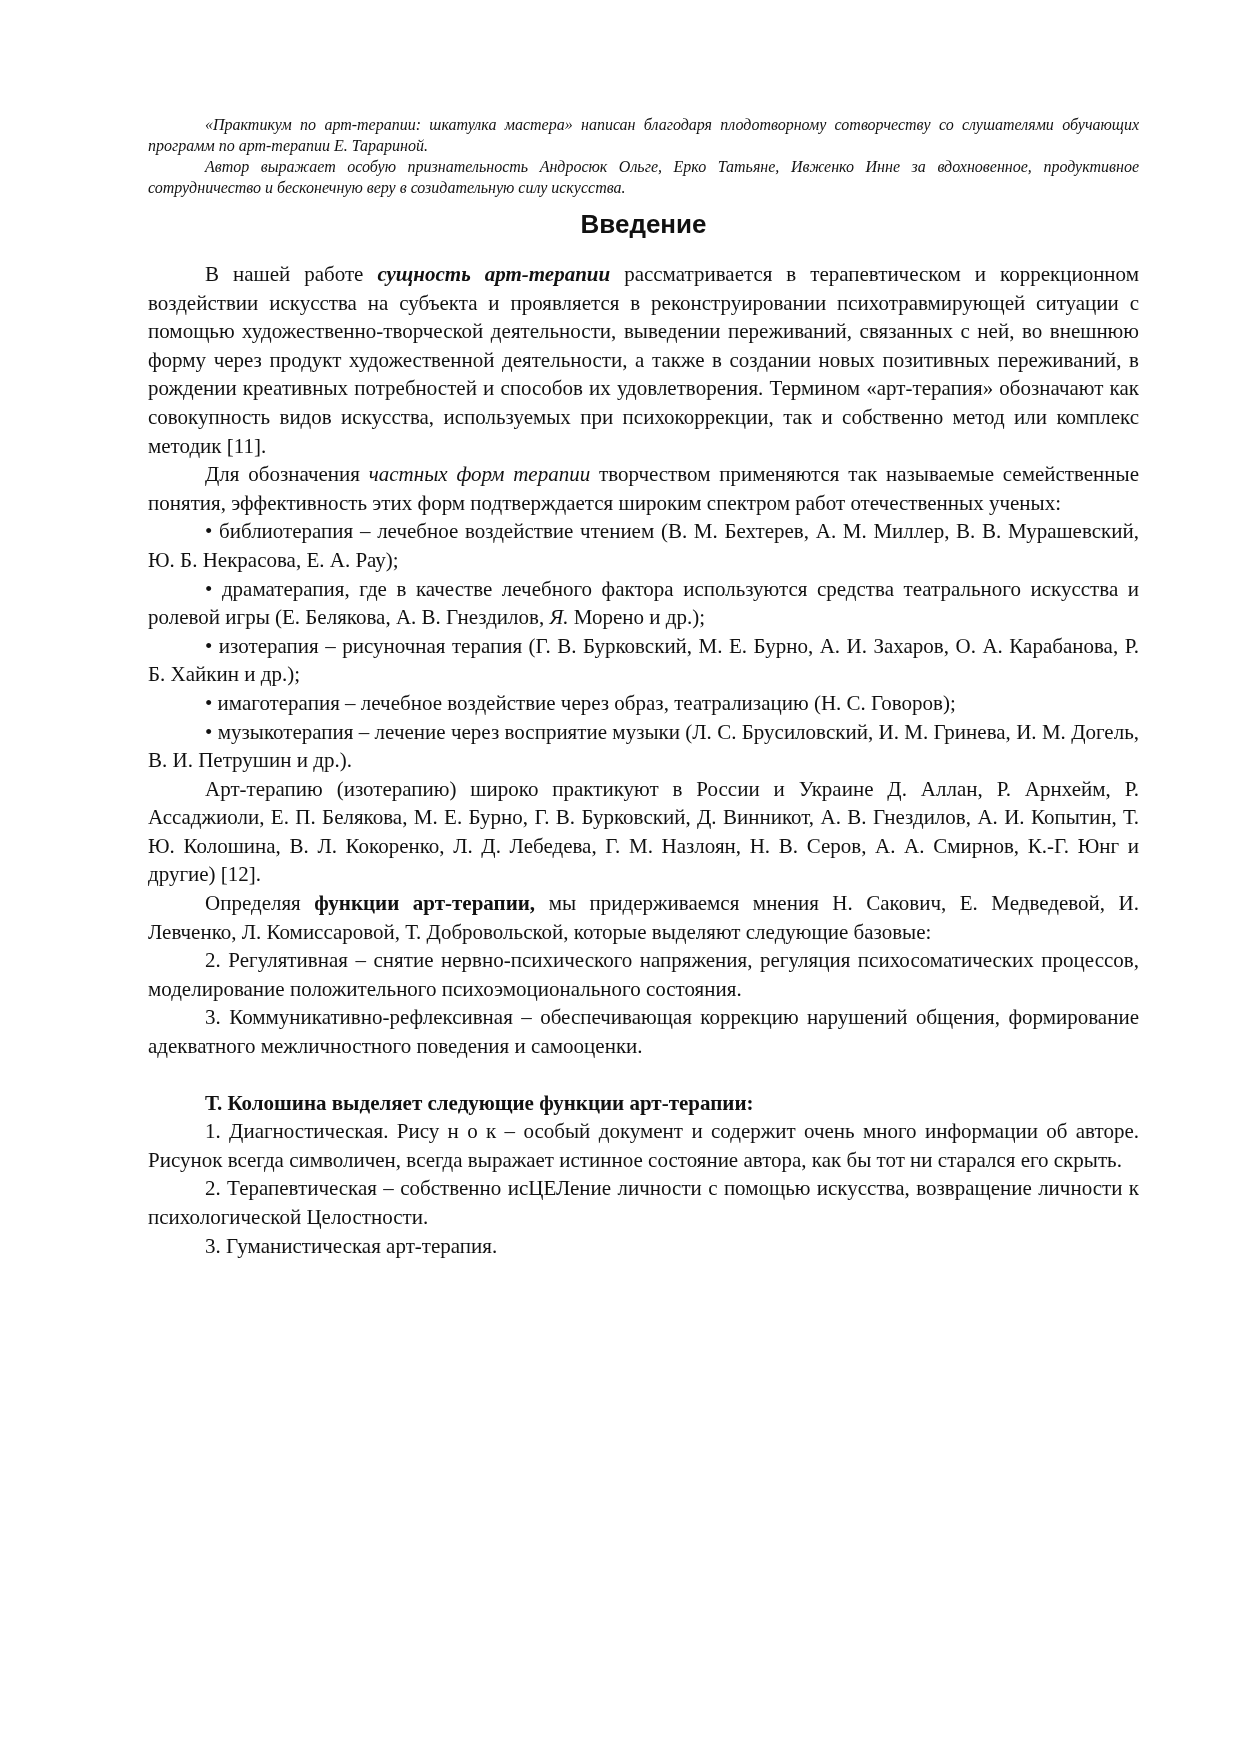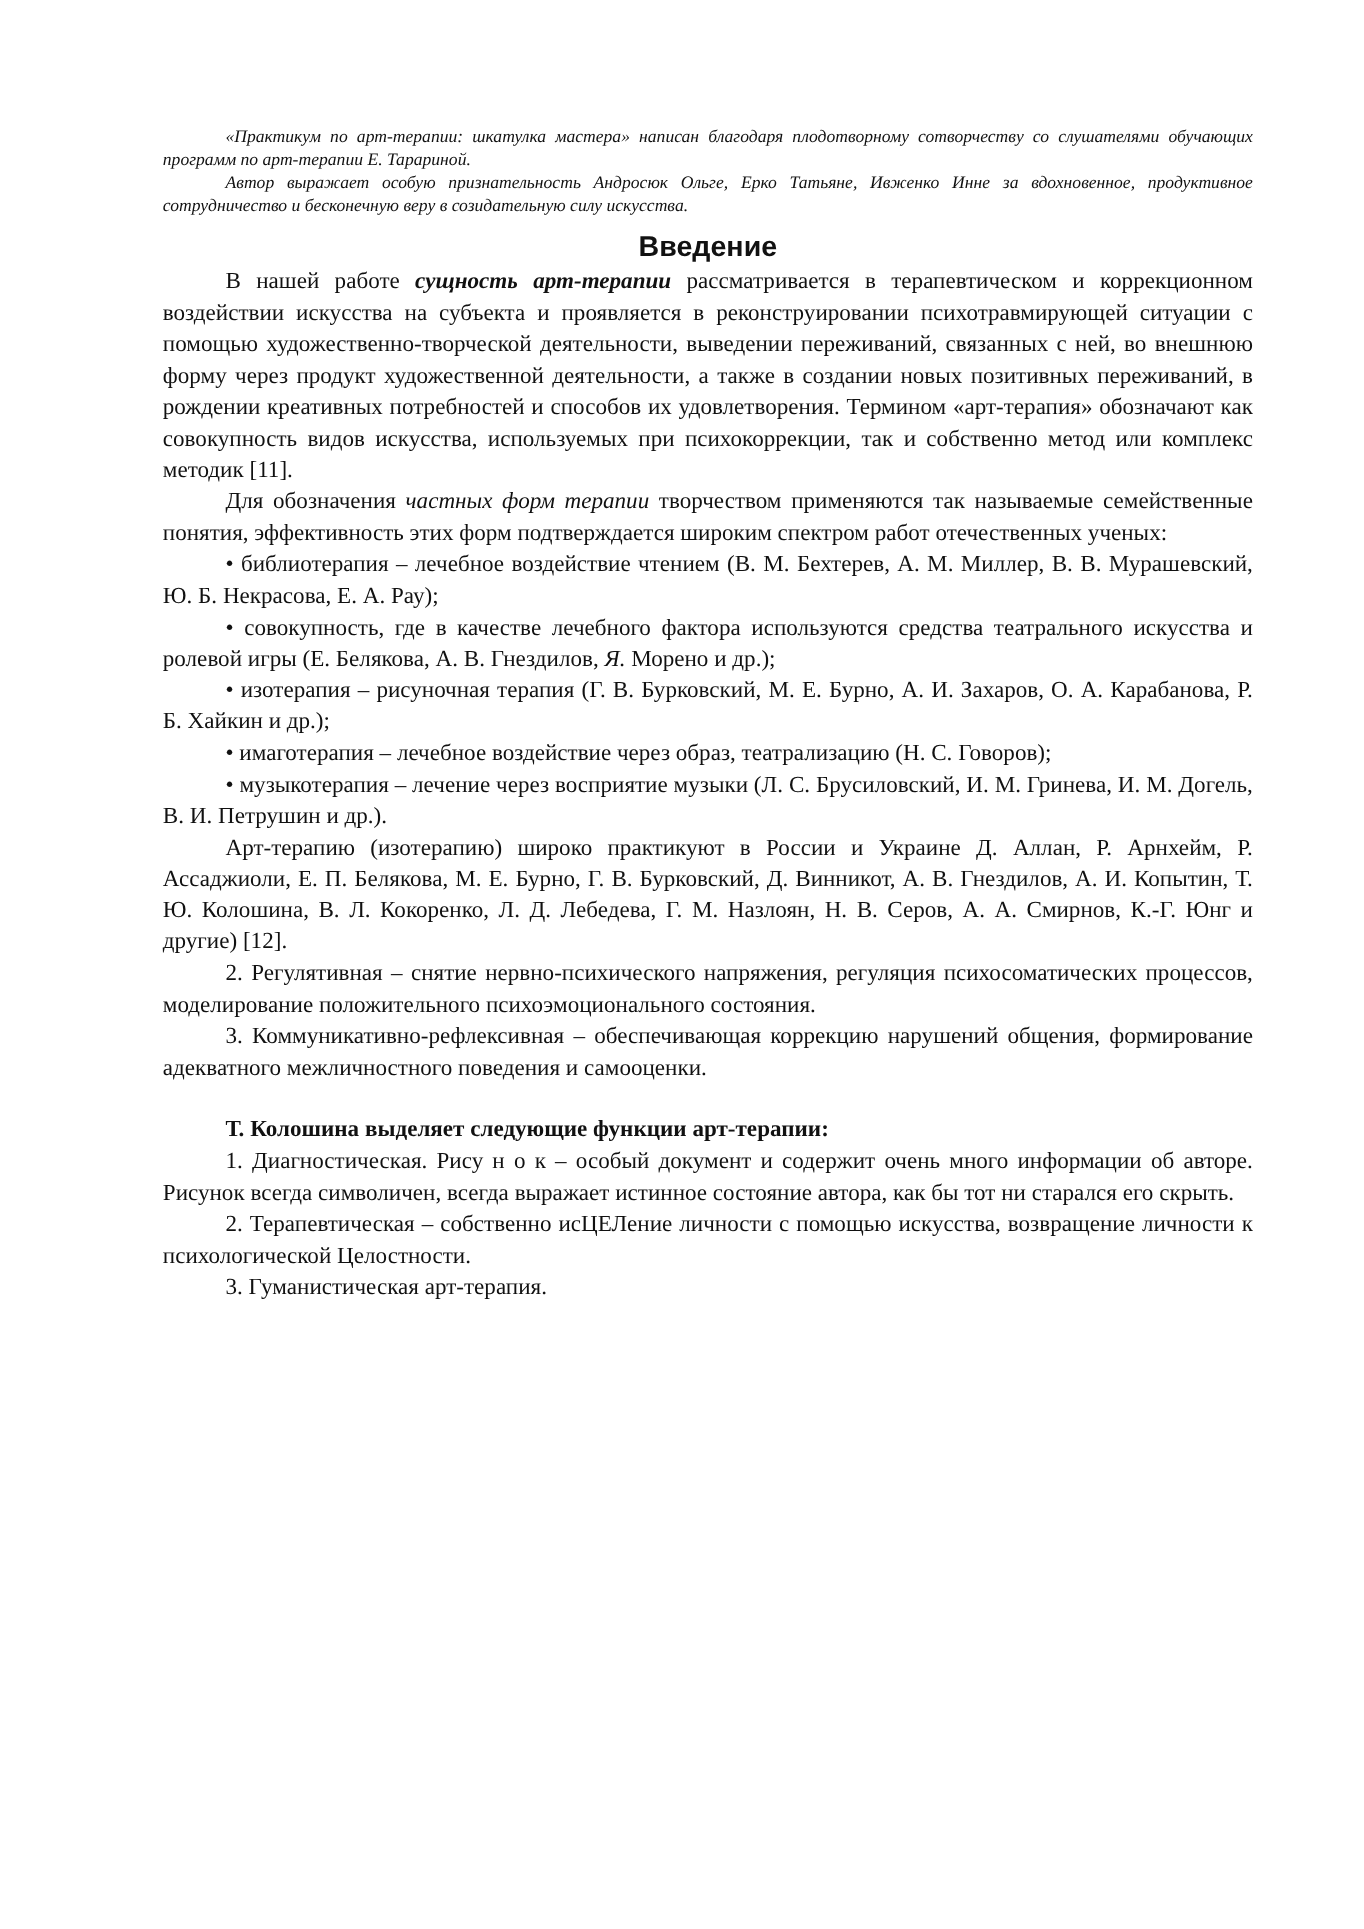--- a/index.html
+++ b/index.html
@@ -27,21 +27,21 @@
     }
     .heading {
       font-family: "Liberation Sans", "DejaVu Sans", sans-serif;
       font-weight: bold;
       font-size: 26px;
       text-align: center;
       margin: 9px 0 0 0;
       line-height: 34px;
       height: 34px;
     }
-    .body-block { }
+    .body-block { margin-top: 19px; }
     .em-bi { font-style: italic; font-weight: bold; }
     .em-i { font-style: italic; }
     .em-b { font-weight: bold; }
     .gap { height: 28px; }
     .subheading {
       margin: 0;
       text-indent: 57px;
       font-weight: bold;
     }
   </style>
@@ -56,27 +56,28 @@
   </div>
 
   <div class="heading">Введение</div>
 
   <div class="body-block">
     <p class="p"><span>В нашей работе </span><span class="em-bi">сущность арт-терапии</span><span>  рассматривается в терапевтическом и коррекционном воздействии искусства на субъекта и проявляется в реконструировании психотравмирующей ситуации с помощью художественно-творческой деятельности, выведении переживаний, связанных с ней, во внешнюю форму через продукт художественной деятельности, а также в создании новых позитивных переживаний, в рождении креативных потребностей и способов их удовлетворения. Термином «арт-терапия» обозначают как совокупность видов искусства, используемых при психокоррекции, так и собственно метод или комплекс методик [11].</span></p>
 
     <p class="p"><span>Для обозначения </span><span class="em-i">частных форм терапии</span><span>  творчеством применяются так называемые семейственные понятия, эффективность этих форм подтверждается широким спектром работ отечественных ученых:</span></p>
 
     <p class="p">• библиотерапия – лечебное воздействие чтением (В. М. Бехтерев, А. М. Миллер, В. В. Мурашевский, Ю. Б. Некрасова, Е. А. Рау);</p>
-    <p class="p"><span>• совокупность, где в качестве лечебного фактора используются средства театрального искусства и ролевой игры (Е. Белякова, А. В. Гнездилов, </span><span class="em-i">Я.</span><span>  Морено и др.);</span></p>
+    <p class="p"><span>• драматерапия, где в качестве лечебного фактора используются средства театрального искусства и ролевой игры (Е. Белякова, А. В. Гнездилов, </span><span class="em-i">Я.</span><span>  Морено и др.);</span></p>
     <p class="p">• изотерапия – рисуночная терапия (Г. В. Бурковский, М. Е. Бурно, А. И. Захаров, О. А. Карабанова, Р. Б. Хайкин и др.);</p>
     <p class="p">• имаготерапия – лечебное воздействие через образ, театрализацию (Н. С. Говоров);</p>
     <p class="p">• музыкотерапия – лечение через восприятие музыки (Л. С. Брусиловский, И. М. Гринева, И. М. Догель, В. И. Петрушин и др.).</p>
 
     <p class="p">Арт-терапию (изотерапию) широко практикуют в России и Украине Д. Аллан, Р. Арнхейм, Р. Ассаджиоли, Е. П. Белякова, М. Е. Бурно, Г. В. Бурковский, Д. Винникот, А. В. Гнездилов, А. И. Копытин, Т. Ю. Колошина, В. Л. Кокоренко, Л. Д. Лебедева, Г. М. Назлоян, Н. В. Серов, А. А. Смирнов, К.-Г. Юнг и другие) [12].</p>
 
+    <p class="p"><span>Определяя </span><span class="em-b">функции арт-терапии,</span><span>  мы придерживаемся мнения Н. Сакович, Е. Медведевой, И. Левченко, Л. Комиссаровой, Т. Добровольской, которые выделяют следующие базовые:</span></p>
 
     <p class="p">2. Регулятивная – снятие нервно-психического напряжения, регуляция психосоматических процессов, моделирование положительного психоэмоционального состояния.</p>
     <p class="p">3. Коммуникативно-рефлексивная – обеспечивающая коррекцию нарушений общения, формирование адекватного межличностного поведения и самооценки.</p>
 
 
     <div class="gap"></div>
 
     <p class="subheading">Т. Колошина выделяет следующие функции арт-терапии:</p>
     <p class="p">1. Диагностическая. Рису н о к – особый документ и содержит очень много информации об авторе. Рисунок всегда символичен, всегда выражает истинное состояние автора, как бы тот ни старался его скрыть.</p>
     <p class="p">2. Терапевтическая – собственно исЦЕЛение личности с помощью искусства, возвращение личности к психологической Целостности.</p>

